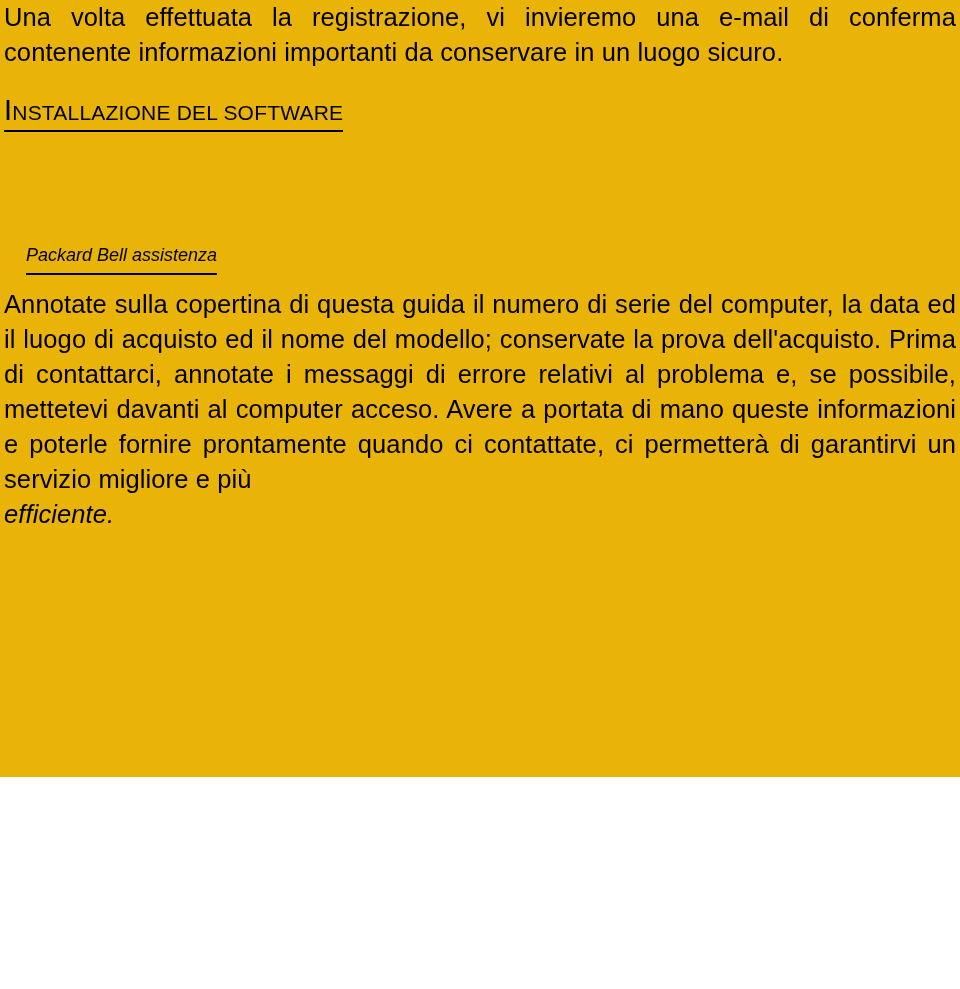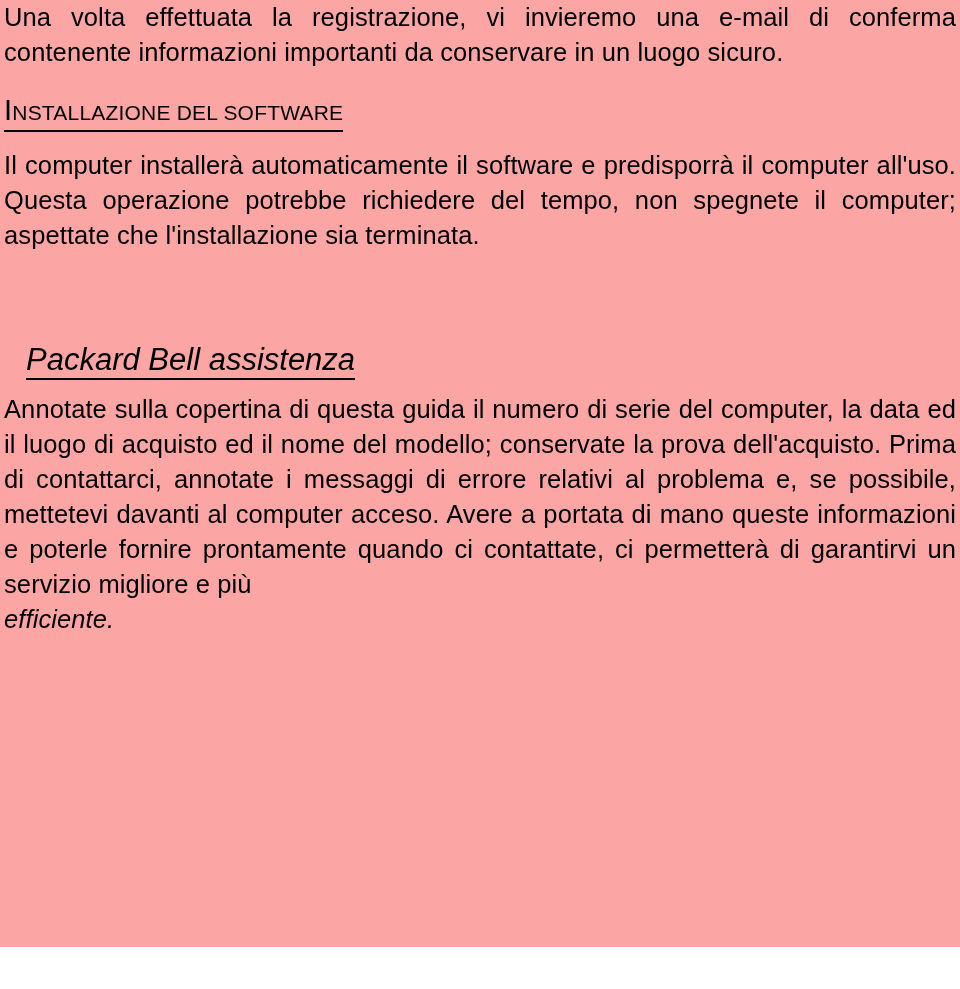--- a/index.html
+++ b/index.html
@@ -3,22 +3,22 @@
 <meta charset="utf-8">
 <style>
   html, body {
     margin: 0;
     padding: 0;
     background: #ffffff;
   }
   .page {
     position: relative;
     width: 960px;
-    height: 947px;
-    background: #fca5a5;
+    height: 777px;
+    background: #eab308;
     overflow: hidden;
     font-family: "Liberation Sans", sans-serif;
     color: #000000;
   }
   .content {
     position: absolute;
     left: 4px;
     top: 0px;
     width: 952px;
   }
@@ -61,21 +61,21 @@
     vertical-align: baseline;
   }
   .heading-wrap {
     display: block;
   }
 
   
   .subheading {
     display: inline-block;
     margin: 0 0 0 22px;
-    font-size: 31px;
+    font-size: 18px;
     line-height: 34px;
     font-style: italic;
     font-weight: normal;
     border-bottom: 2px solid #000000;
     padding-bottom: 1px;
     white-space: nowrap;
   }
   .subheading-wrap {
     display: block;
   }
@@ -108,21 +108,20 @@
     <p class="para">Una volta effettuata la registrazione, vi invieremo una e-mail di conferma contenente informazioni importanti da conservare in un luogo sicuro.</p>
 
     <div class="sp-26"></div>
 
     <div class="heading-wrap">
       <h2 class="heading"><span class="cap">I</span><span>NSTALLAZIONE DEL SOFTWARE</span></h2>
     </div>
 
     <div class="sp-16"></div>
 
-    <p class="para">Il computer installerà automaticamente il software e predisporrà il computer all'uso. Questa operazione potrebbe richiedere del tempo, non spegnete il computer; aspettate che l'installazione sia terminata.</p>
 
     <div class="sp-22"></div>
 
 
     <div class="sp-16"></div>
 
 
     <div class="sp-22"></div>
 
 

